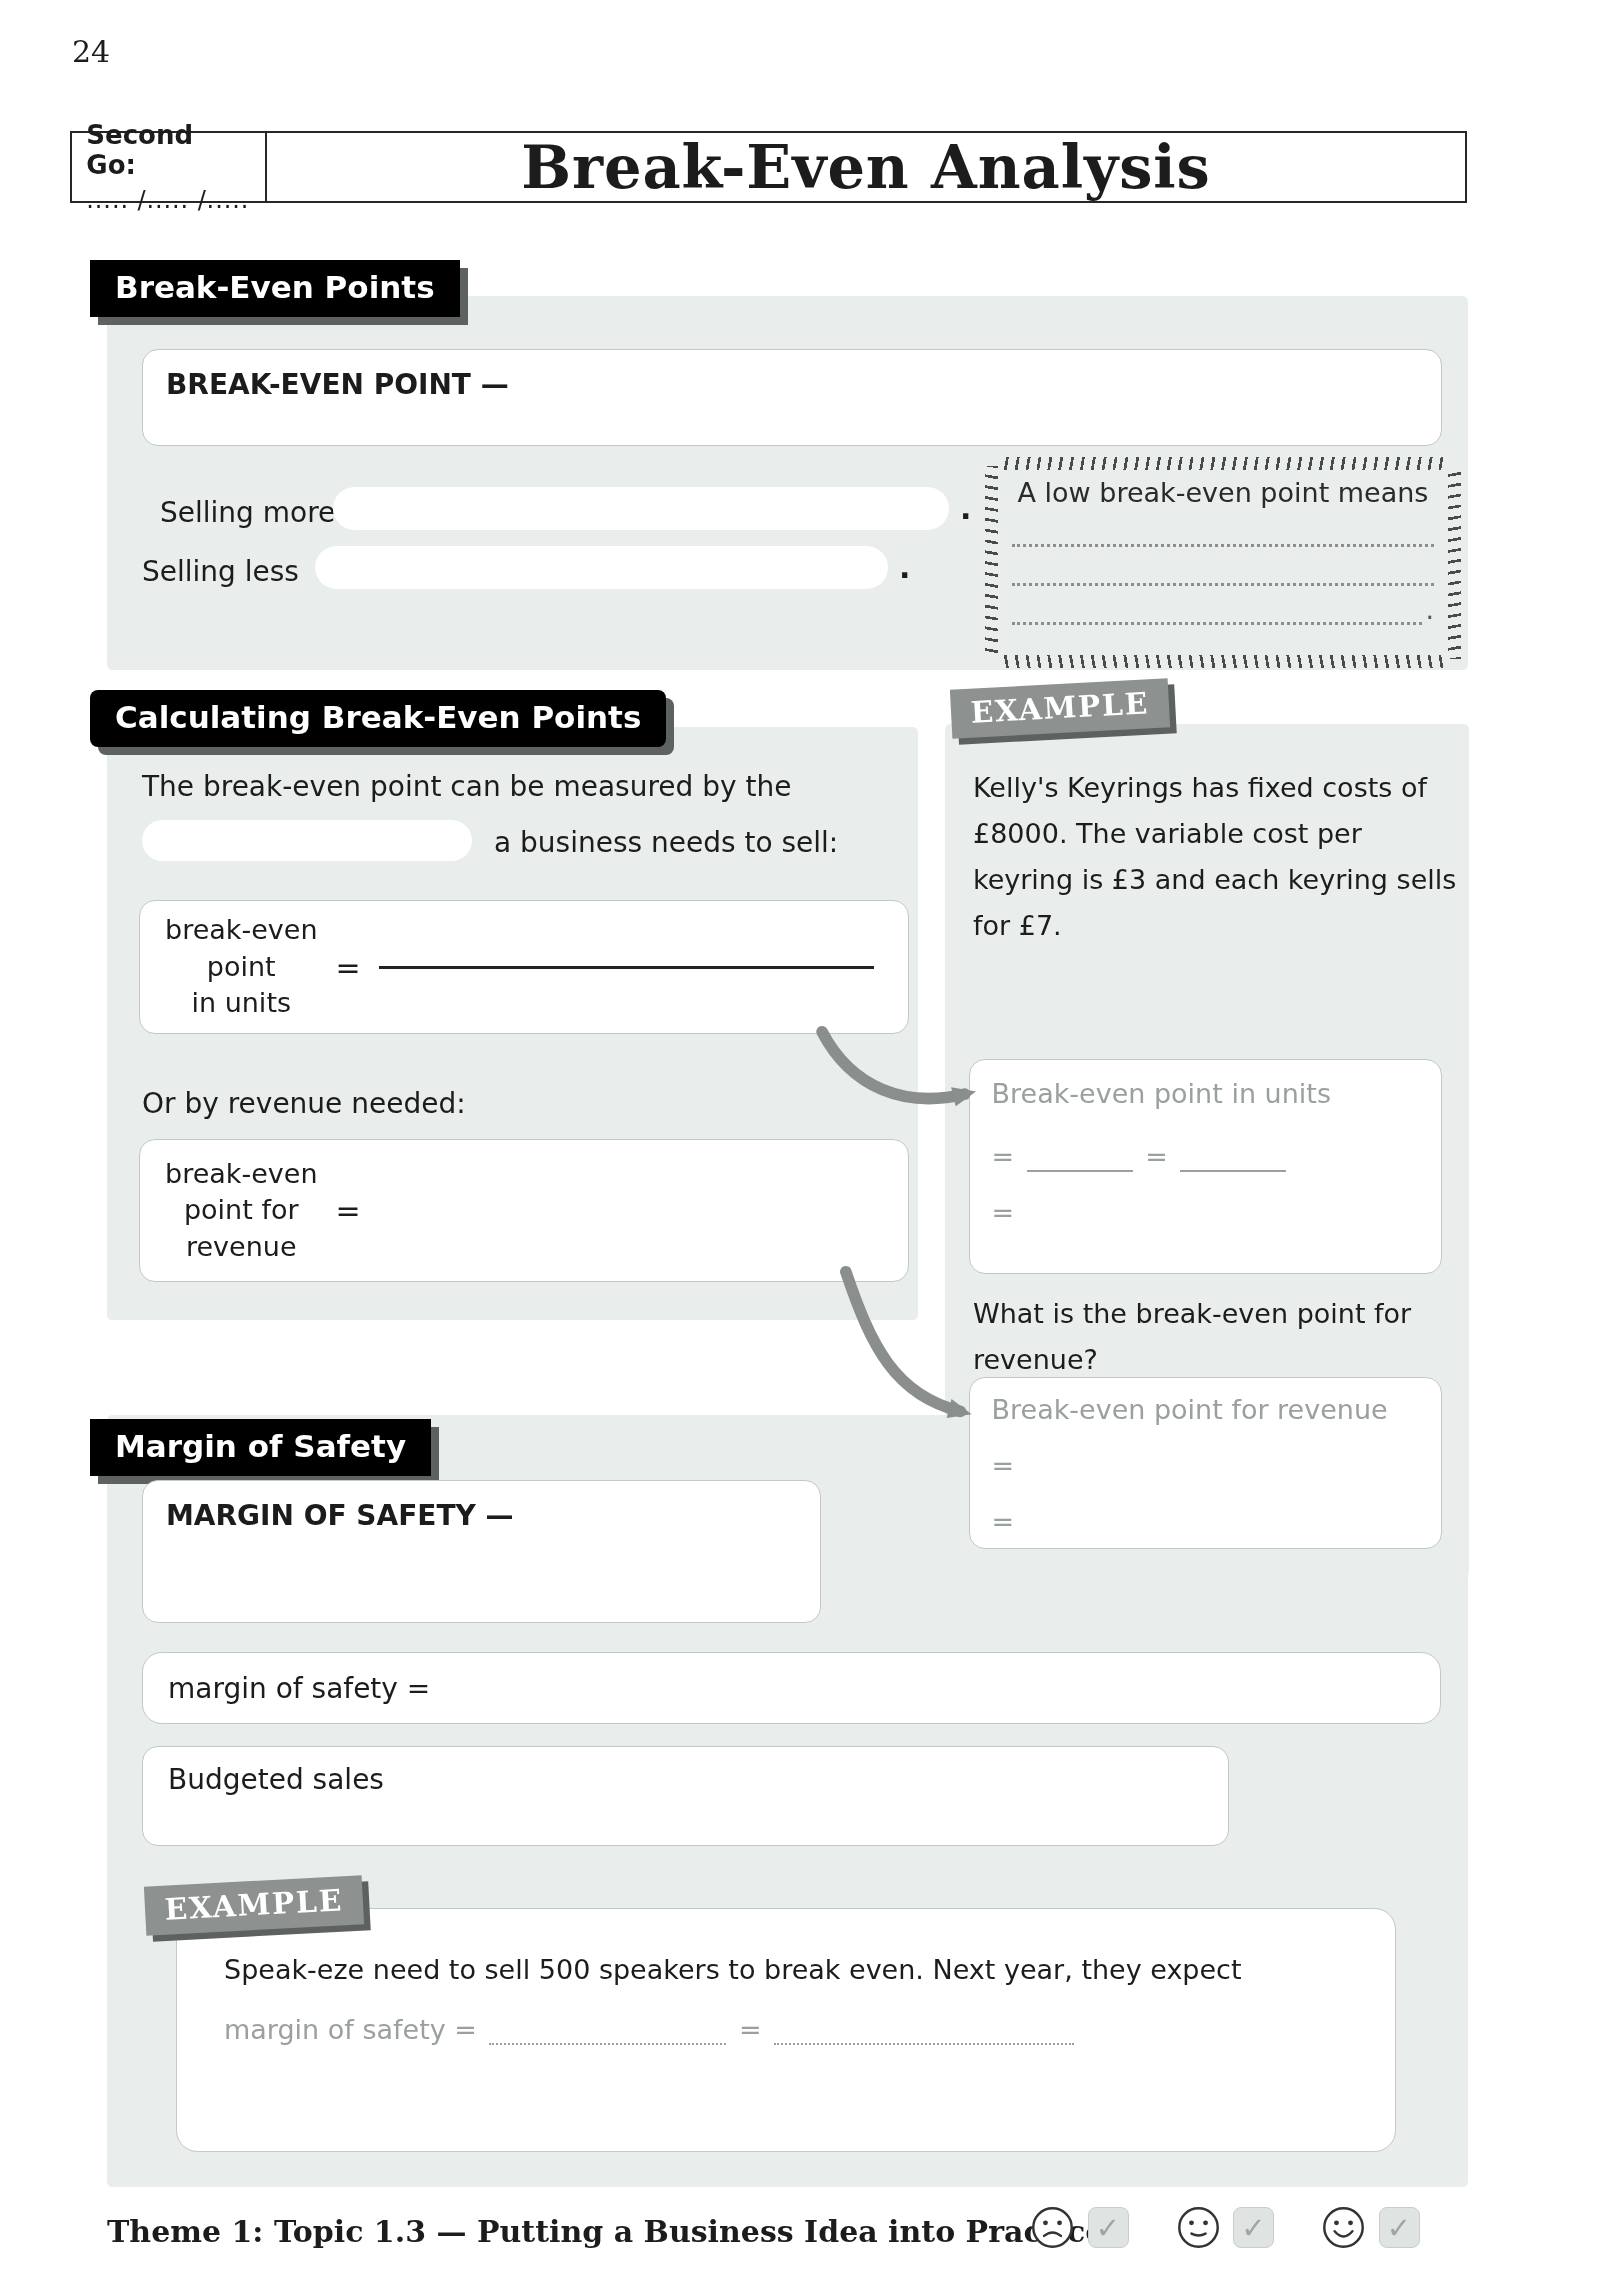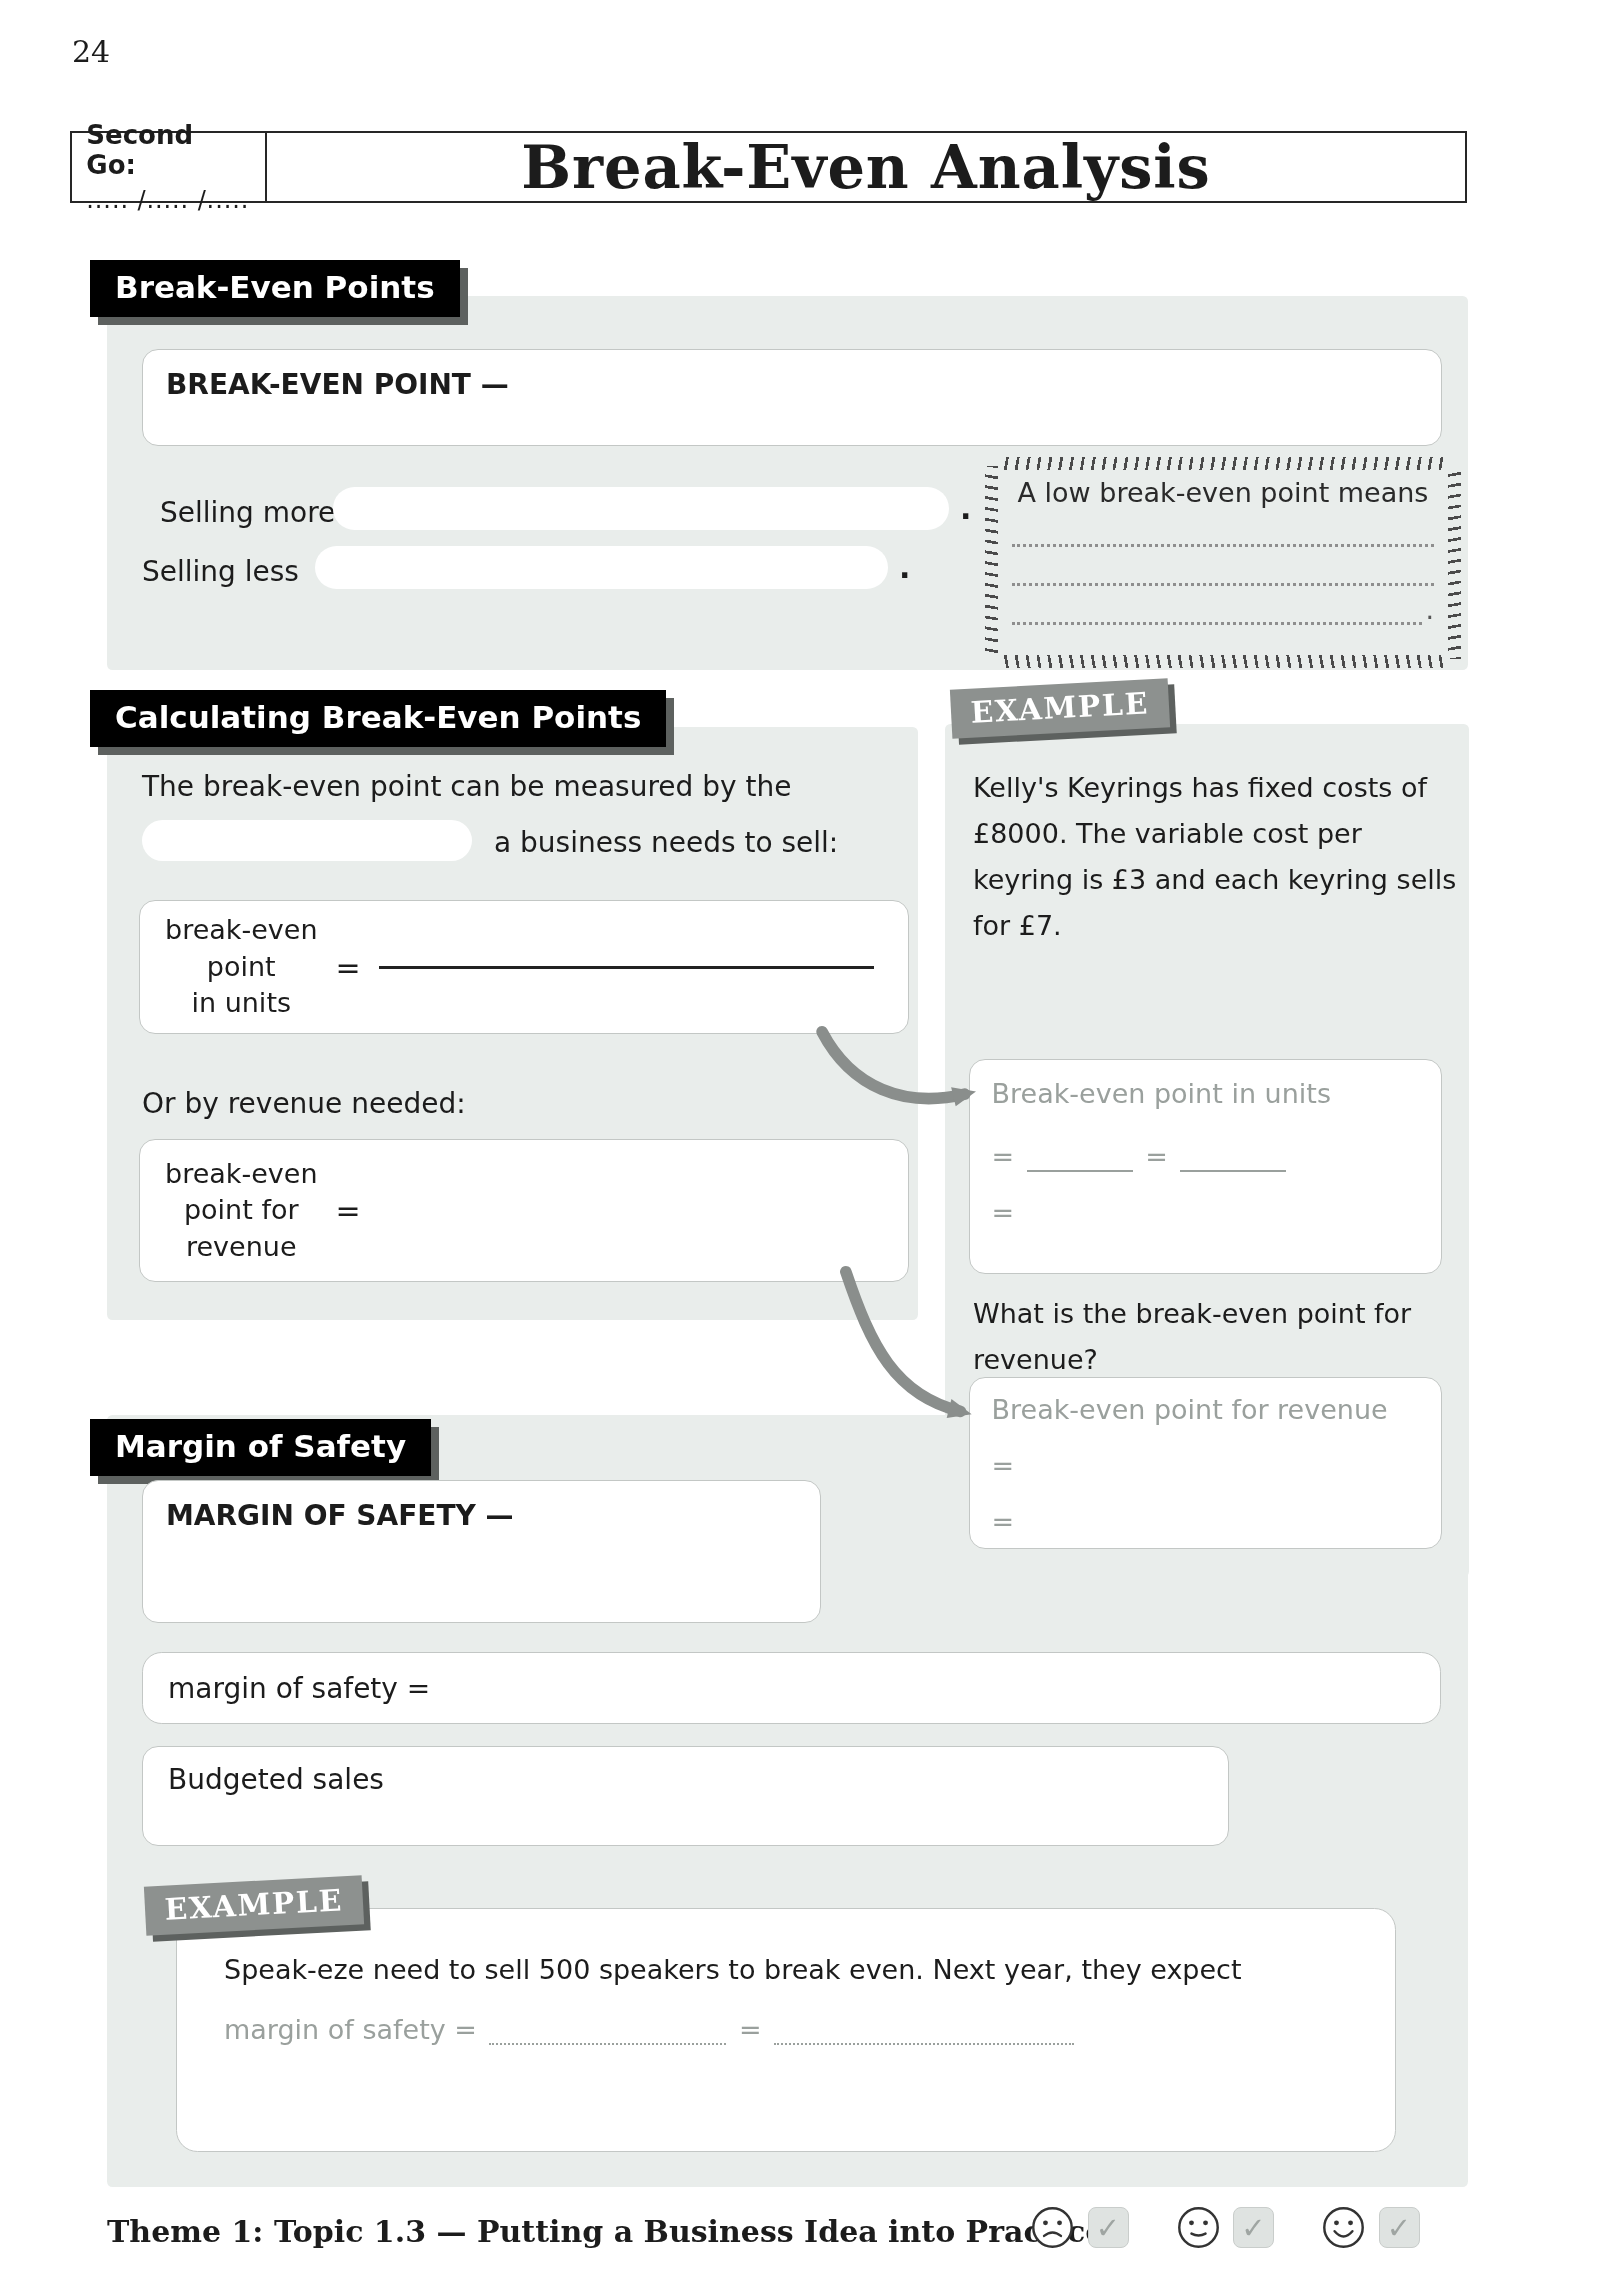--- a/index.html
+++ b/index.html
@@ -25,21 +25,21 @@
   .panel { position:absolute; background:#e9edeb; border-radius:5.4px; }
   .p1 { left:107px; top:296px;  width:1361px; height:374px; }
   .p2 { left:107px; top:727px;  width:811px;  height:593px; }
   .p4 { left:107px; top:1415px; width:1361px; height:772px; }
   .p3 { left:945px; top:724px; width:524px;  height:853px; }
 
   
   .sec-head { position:absolute; background:#000000; color:#ffffff; font-weight:bold;
               font-size:31px; padding:9px 25px 11.6px; box-shadow:8px 8px 0 #5d615f; white-space:nowrap; }
   .h1 { left:90px; top:260px; }
-  .h2 { left:90px; top:690px; }
+  .h2 { left:90px; top:690px;border-radius:8px; }
   .h3 { left:90px; top:1377px;margin-top:42px; }
 
   .ex-label { position:absolute; background:#8d918f; color:#ffffff;
               font-family:"DejaVu Serif","Liberation Serif",serif; font-weight:bold;
               font-size:29.6px; letter-spacing:1.8px; padding:6.3px 19.7px 8px; transform:rotate(-3deg);
               box-shadow:6.3px 6.3px 0 #5d615f; white-space:nowrap; z-index:5; }
   .exl1 { left:951px; top:684px; }
   .exl2 { left:145px;  top:1881px; }
 
   

